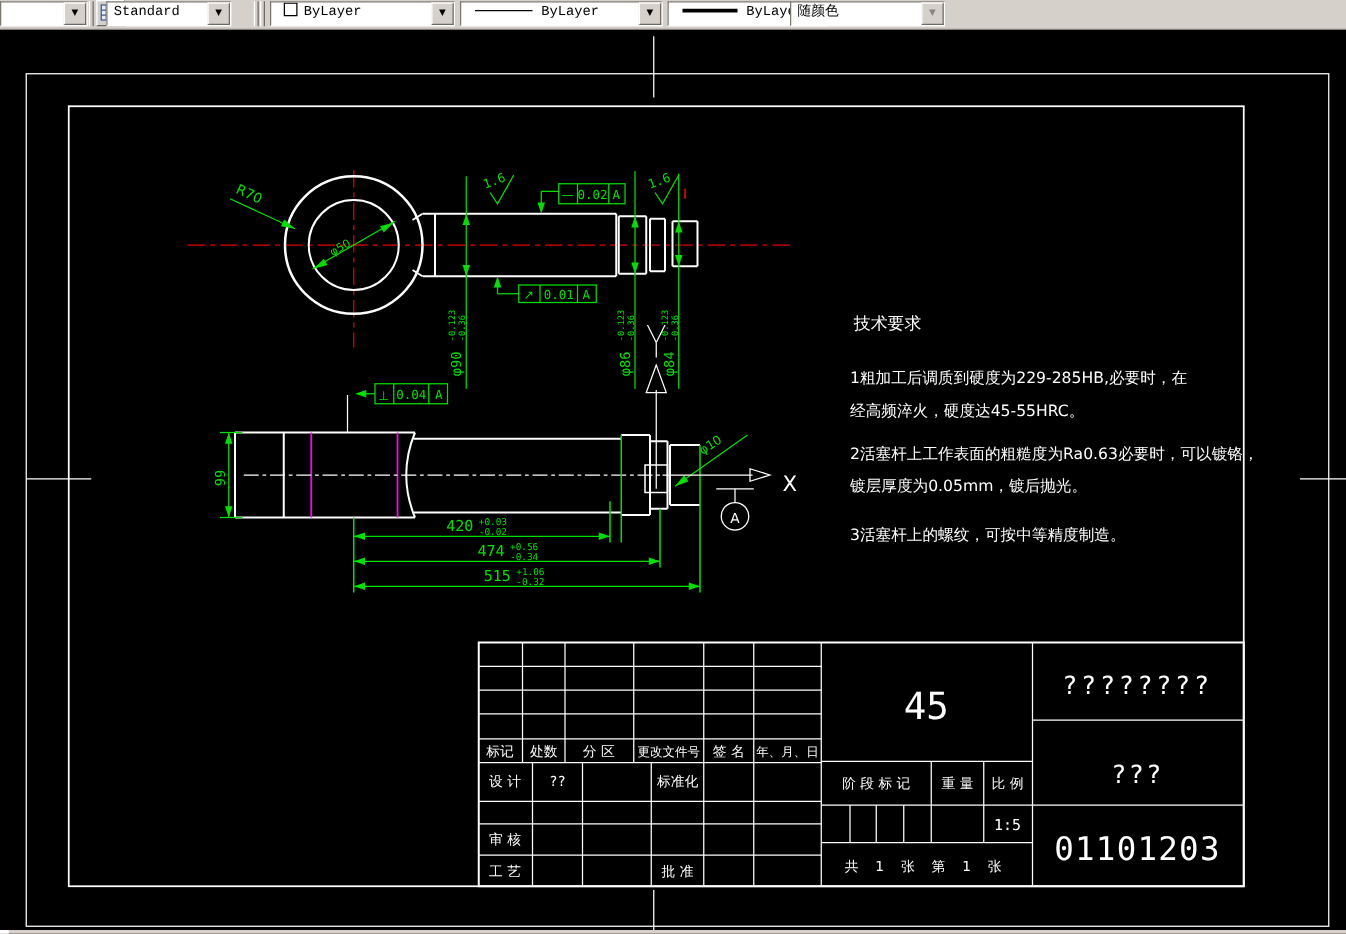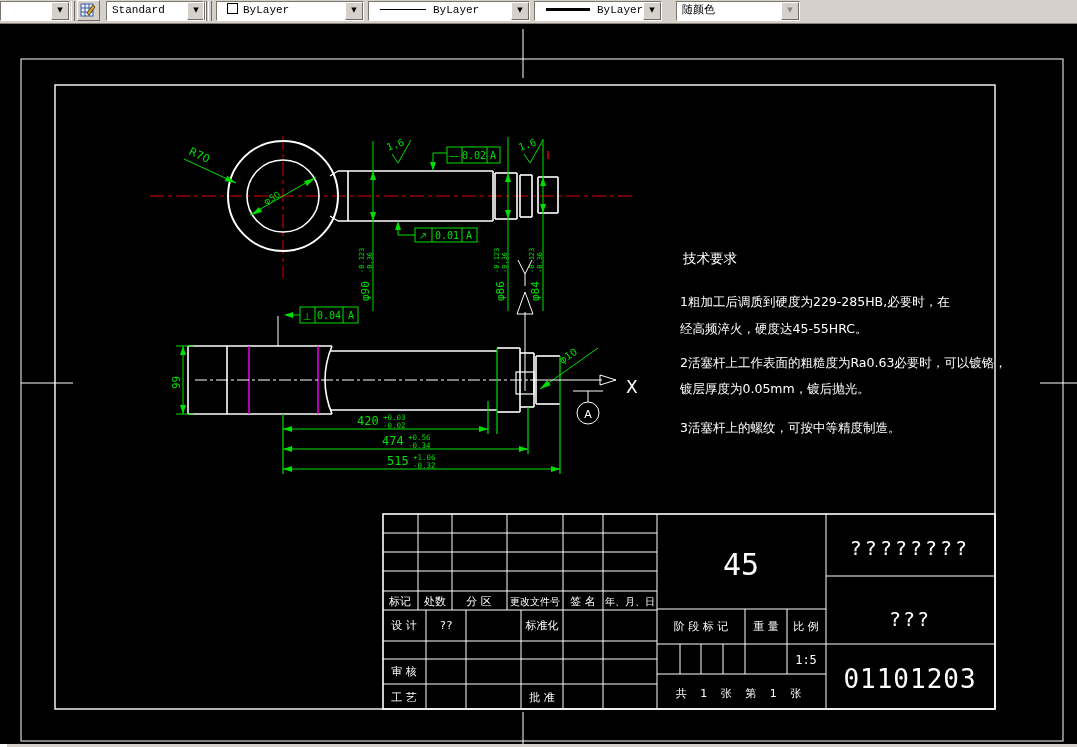--- a/index.html
+++ b/index.html
@@ -53,21 +53,21 @@
       <svg width="17" height="17" viewBox="0 0 17 17">
         <rect x="1" y="2" width="12" height="12" fill="#e8eef8" stroke="#3a5a9a"></rect>
         <line x1="1" y1="6" x2="13" y2="6" stroke="#3a5a9a"></line>
         <line x1="1" y1="10" x2="13" y2="10" stroke="#3a5a9a"></line>
         <line x1="5" y1="2" x2="5" y2="14" stroke="#3a5a9a"></line>
         <line x1="9" y1="2" x2="9" y2="14" stroke="#3a5a9a"></line>
         <polygon points="7,11 13,3 15,5 9,13" fill="#d8a23a" stroke="#6b4a10"></polygon>
       </svg>
     </button>
 
-    <div class="combo" style="left:106px;width:98px;">
+    <div class="combo" style="left:85px;width:98px;">
       <span class="ctext">Standard</span>
       <span class="arrow-btn">▼</span>
     </div>
 
     <div class="tsep" style="left:203px;"></div>
     <div class="tsep" style="left:208px;"></div>
 
     <div class="combo" style="left:216px;width:146px;">
       <span class="ctext"><span class="swatch"></span><span>ByLayer</span></span>
       <span class="arrow-btn">▼</span>
@@ -76,21 +76,21 @@
     <div class="combo" style="left:368px;width:160px;">
       <span class="ctext"><span class="lt-line"></span><span>ByLayer</span></span>
       <span class="arrow-btn">▼</span>
     </div>
 
     <div class="combo" style="left:534px;width:126px;">
       <span class="ctext"><span class="lw-line"></span><span>ByLayer</span></span>
       <span class="arrow-btn">▼</span>
     </div>
 
-    <div class="combo" style="left:676px;width:122px;">
+    <div class="combo" style="left:632px;width:122px;">
       <span class="ctext cjk">随颜色</span>
       <span class="arrow-btn disabled">▼</span>
     </div>
   </div>
 
   <svg class="cad" width="1077" height="722" viewBox="0 0 1077 722">
 
     <g stroke="#fff" fill="none">
       <rect x="21" y="36" width="1042" height="682" stroke-width="1"></rect>
       <rect x="55" y="62" width="940" height="624" stroke-width="1.4"></rect>

